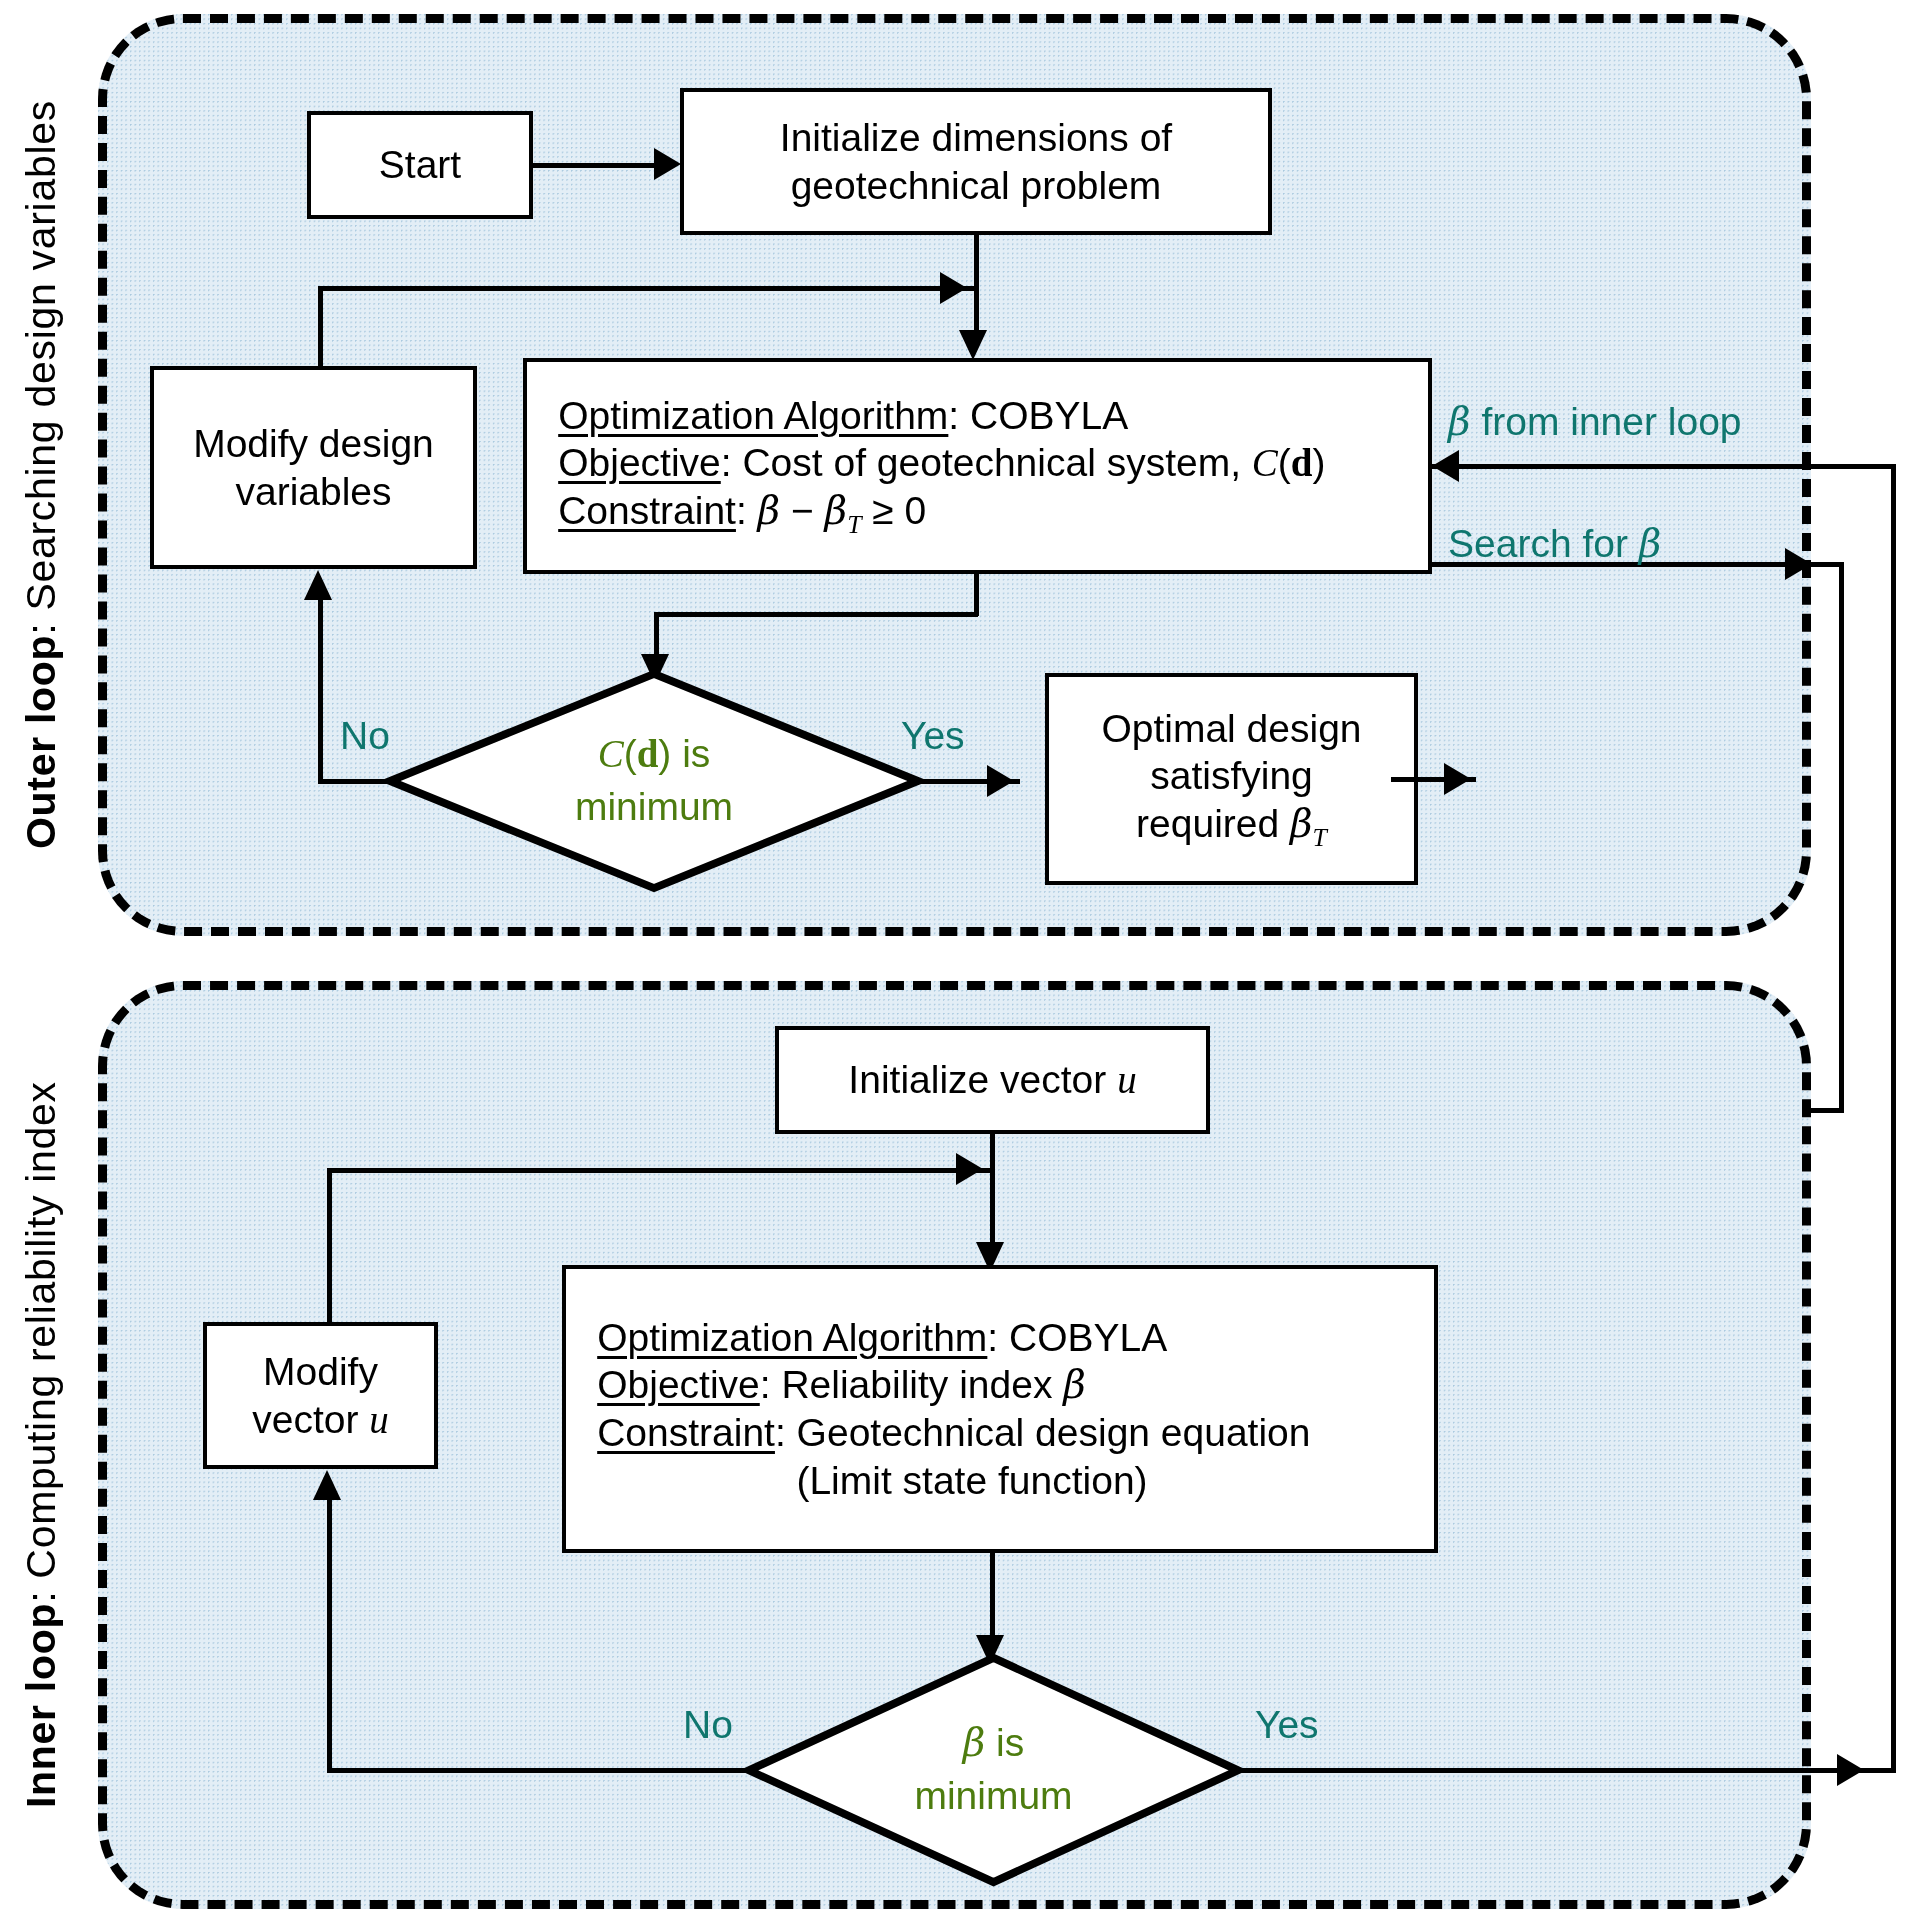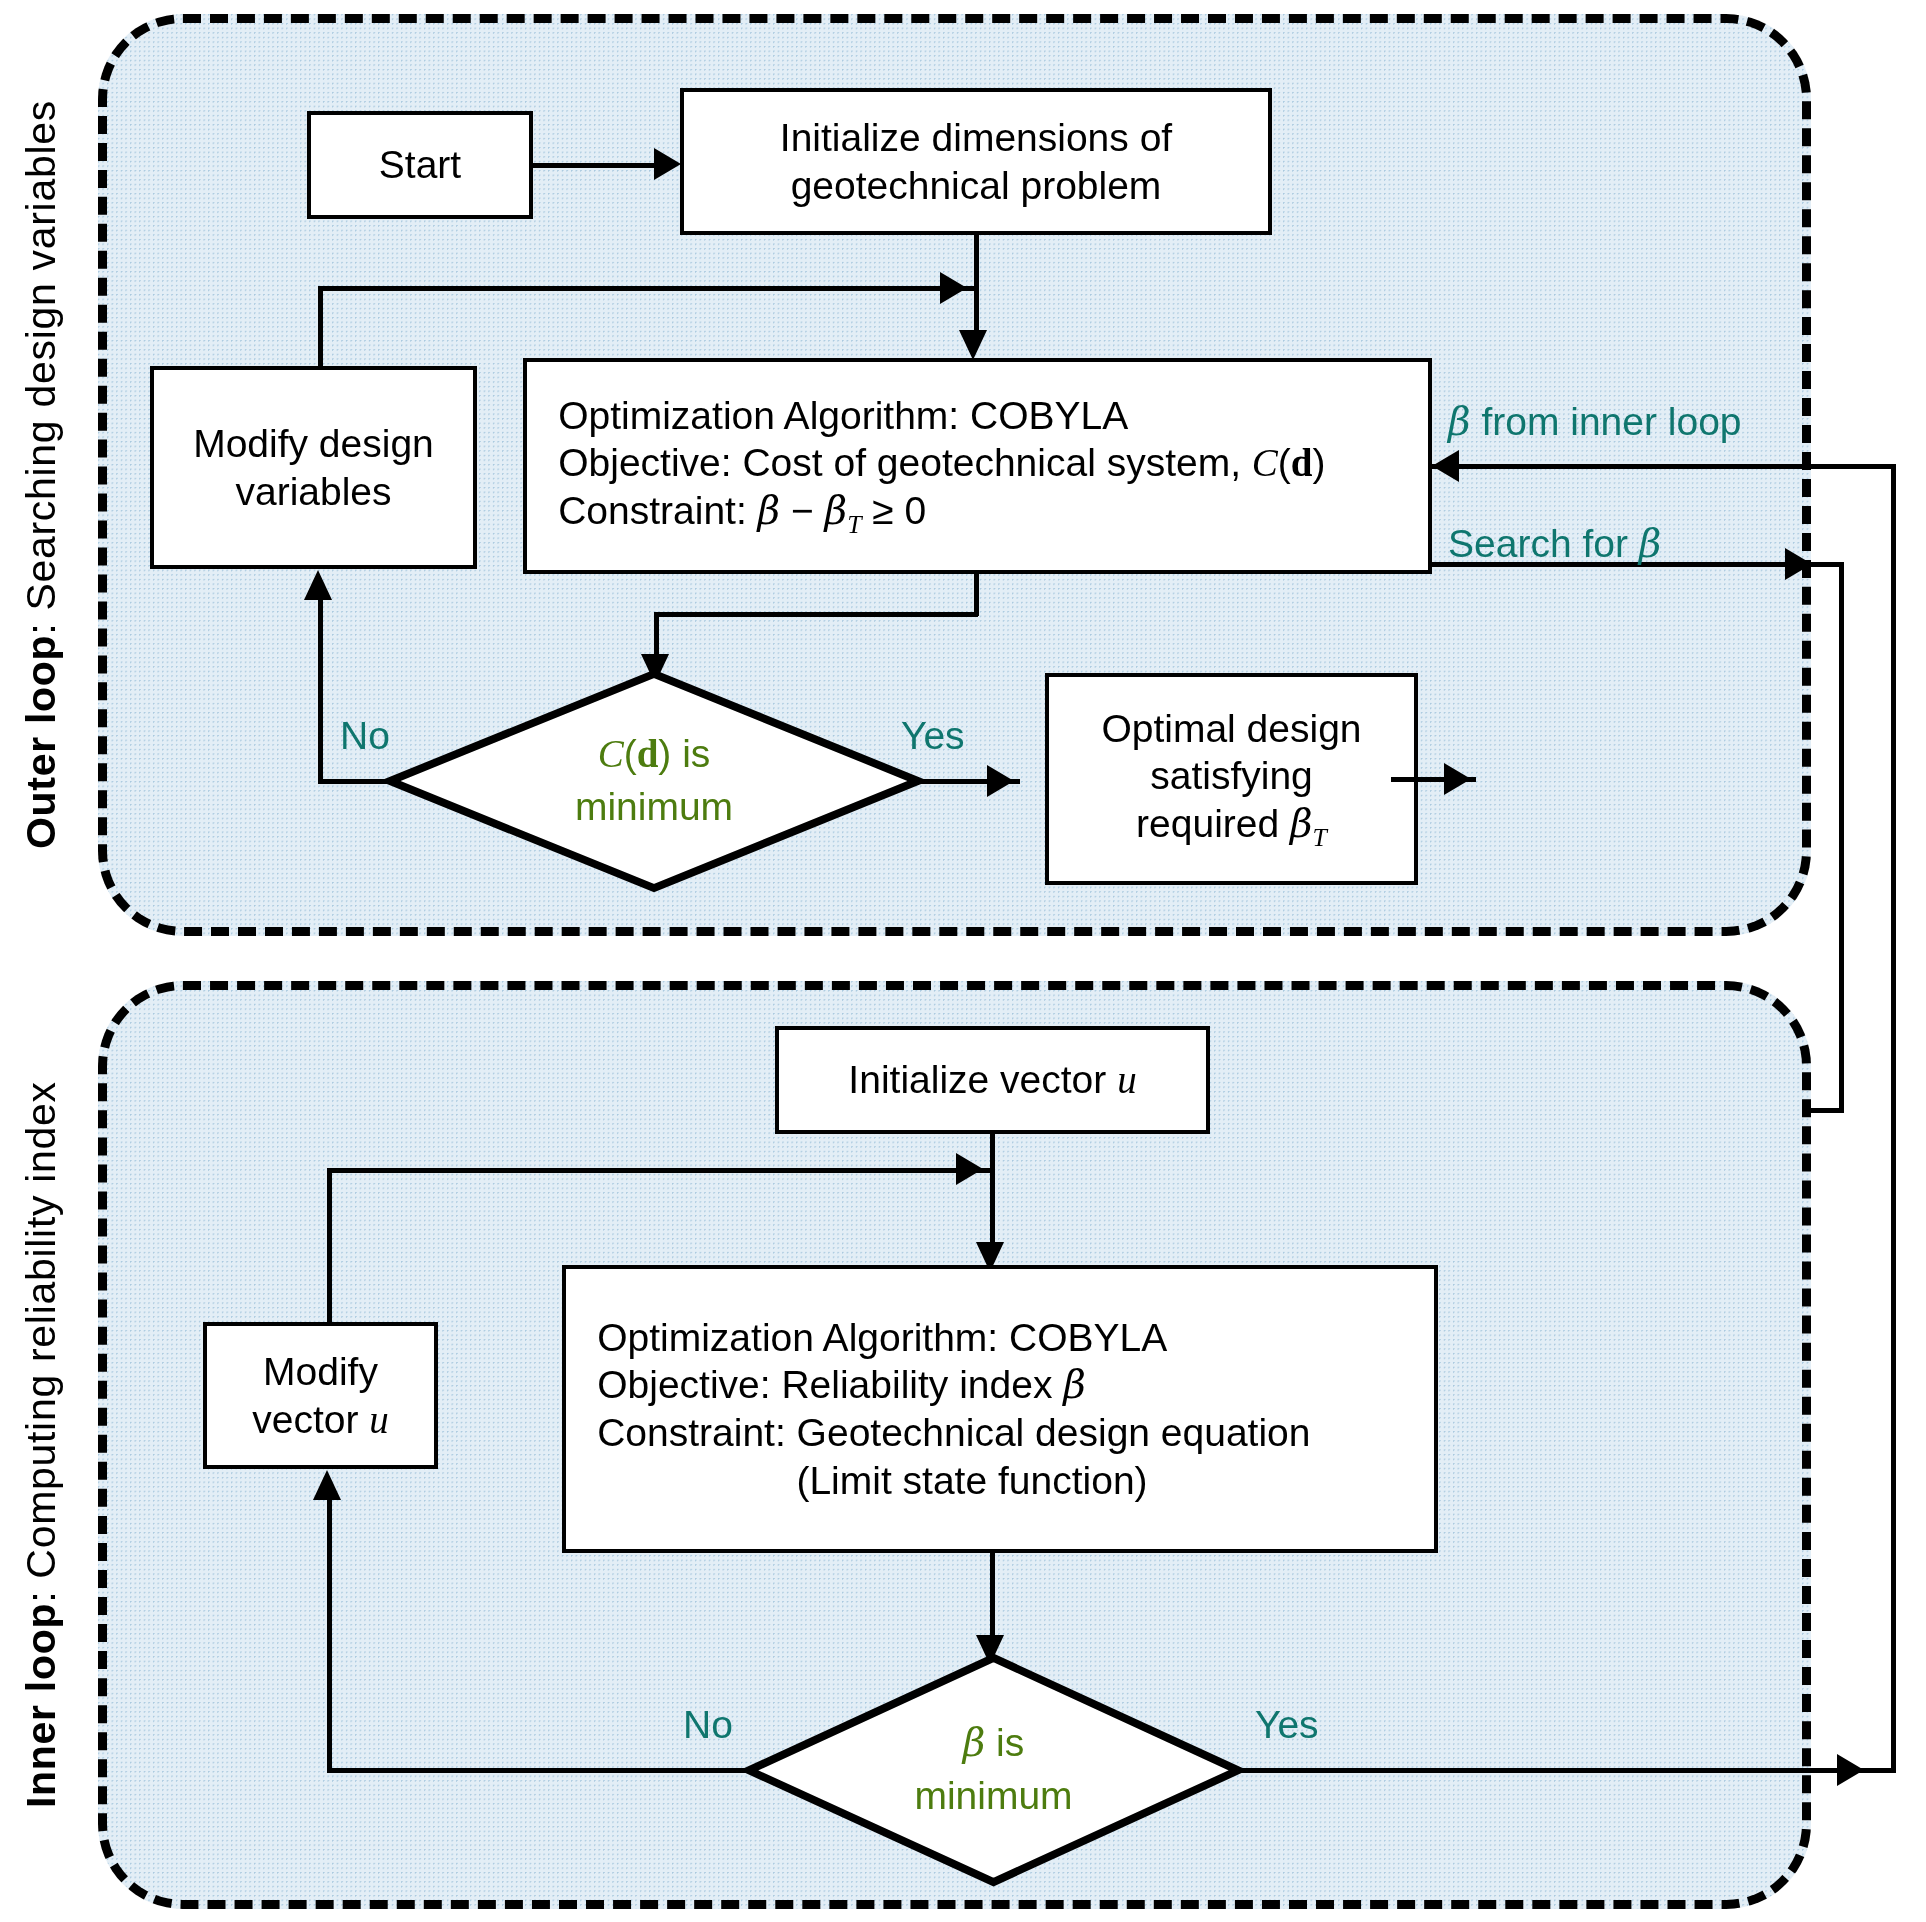--- a/index.html
+++ b/index.html
@@ -47,20 +47,21 @@
     line-height:1.22;
     padding:3.9px 9.2px;
   }
   .node .inner{width:100%;}
 
   .node.leftalign{justify-content:flex-start;text-align:left;}
   .node.leftalign .inner{text-align:left;padding-left:22px;}
 
   .line-row{white-space:nowrap;}
   .u-underline{
+    text-decoration:underline;
     text-decoration-thickness:3.3px;
     text-underline-offset:5.2px;
   }
 
   .mathi{font-style:italic;font-family:"Liberation Serif","DejaVu Serif",serif;}
   .mathb{font-style:normal;font-weight:bold;font-family:"Liberation Serif","DejaVu Serif",serif;}
   .greek{font-style:italic;font-family:"DejaVu Serif","Liberation Serif",serif;}
   .sub{font-size:0.66em;vertical-align:sub;font-style:italic;font-family:"Liberation Serif",serif;}
 
   

